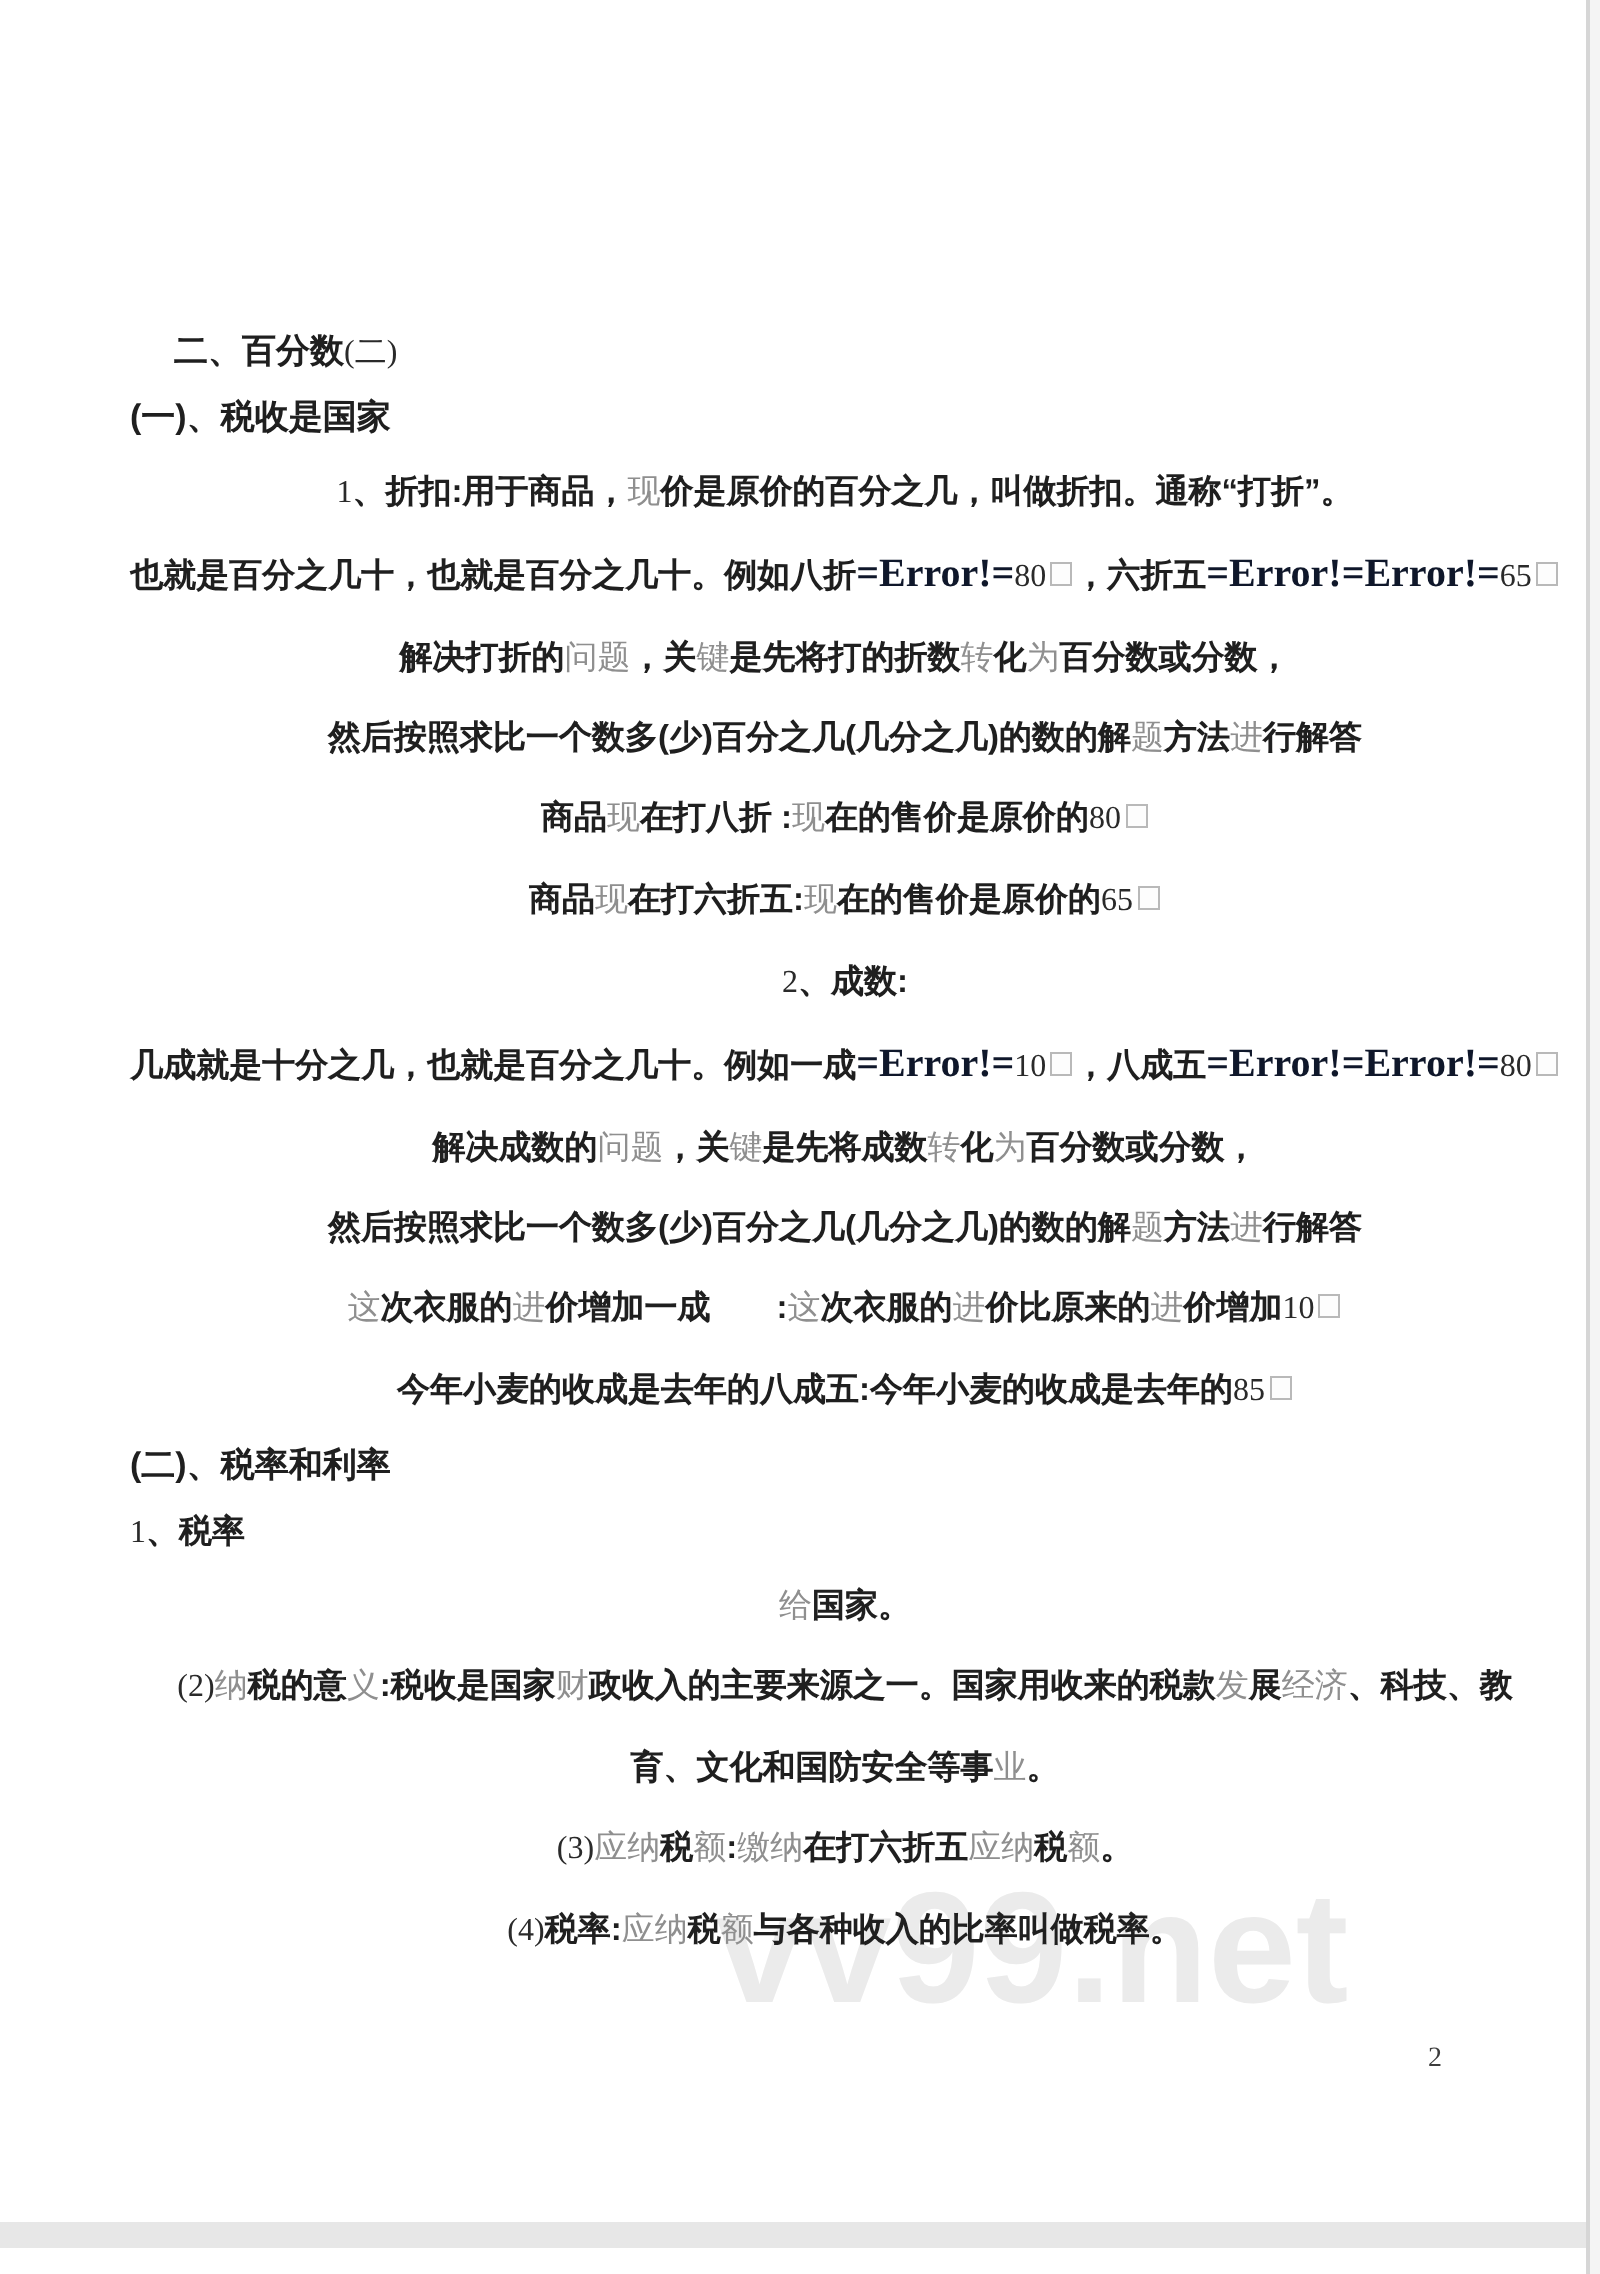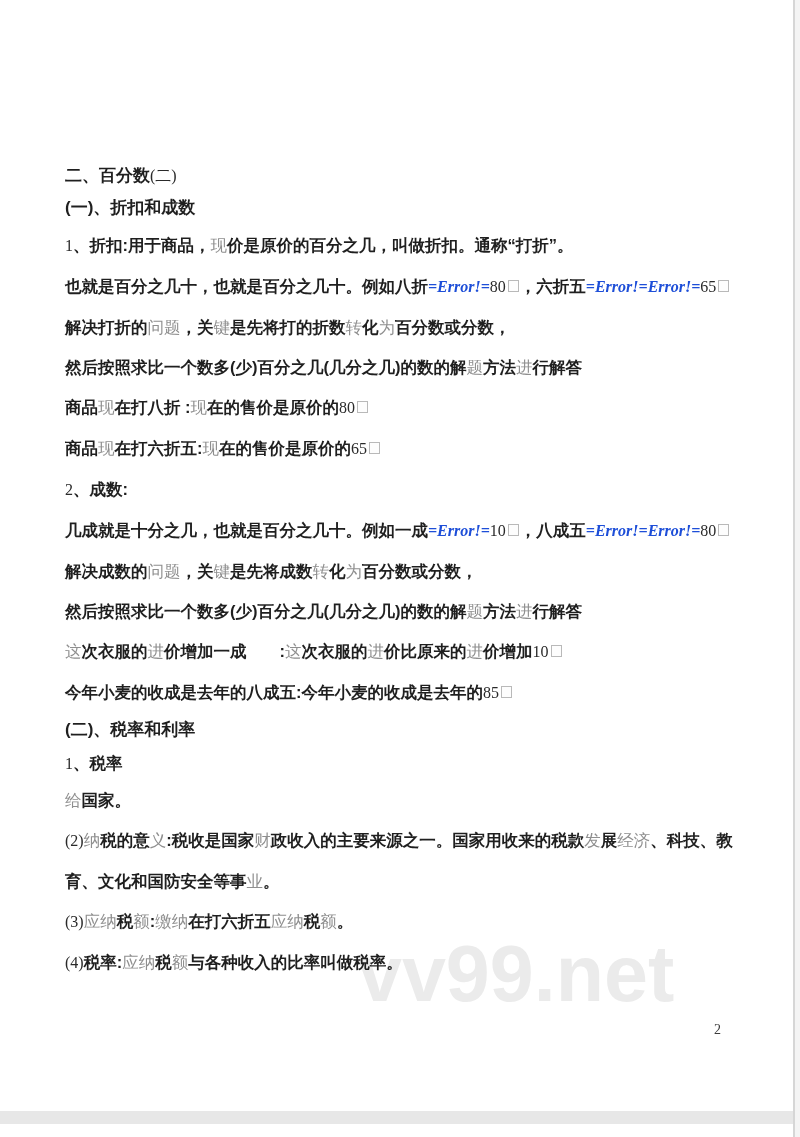--- a/index.html
+++ b/index.html
@@ -86,44 +86,45 @@
   }
   .para {
     margin: 0;
     white-space: pre;
     color: var(--ink, #1f1f1f);
   }
   .para.title {
     font-size: 17px;
     line-height: 30px;
     font-weight: bold;
+    margin-left: 22px;
   }
   .para.heading {
     font-size: 17px;
     line-height: 34px;
     font-weight: bold;
   }
   .para.subheading {
     font-size: 16.5px;
     line-height: 32px;
     font-weight: bold;
   }
   .para.body {
     font-size: 16.5px;
     line-height: 40px;
     font-weight: bold;
+    text-align: center;
   }
   .seg-b { font-weight: bold; color: var(--ink, #1f1f1f); }
   .seg-l { font-weight: normal; color: var(--light-ink, #8f8f8f); }
   .seg-e {
     font-family: "Liberation Serif", "DejaVu Serif", serif;
     font-weight: bold;
-    font-size: 16px;
-    color: #1d4ed8;
-    font-style: italic;
+    font-size: 20px;
+    color: #0f172a;
   }
   .seg-n {
     font-family: "Liberation Serif", "DejaVu Serif", serif;
     font-weight: normal;
     font-size: 16px;
     color: #2a2a2a;
   }
   .seg-box {
     display: inline-block;
     width: 9px;
@@ -135,21 +136,21 @@
   }
 </style>
 </head>
 <body>
 
 <div class="viewport">
   <div class="page">
     <div class="watermark">vv99.net</div>
     <div class="content">
         <p class="para title"><span class="seg-b">二、百分数</span><span class="seg-n">(二)</span></p>
-        <p class="para heading"><span class="seg-b">(一)、折扣和成数</span></p>
+        <p class="para heading"><span class="seg-b">(一)、税收是国家</span></p>
         <p class="para body"><span class="seg-n">1</span><span class="seg-b">、折扣:用于商品，</span><span class="seg-l">现</span><span class="seg-b">价是原价的百分之几，叫做折扣。通称“打折”。</span></p>
         <p class="para body"><span class="seg-b">也就是百分之几十，也就是百分之几十。例如八折</span><span class="seg-e">=Error!=</span><span class="seg-n">80</span><span class="seg-box"></span><span class="seg-b">，六折五</span><span class="seg-e">=Error!=Error!=</span><span class="seg-n">65</span><span class="seg-box"></span></p>
         <p class="para body"><span class="seg-b">解决打折的</span><span class="seg-l">问题</span><span class="seg-b">，关</span><span class="seg-l">键</span><span class="seg-b">是先将打的折数</span><span class="seg-l">转</span><span class="seg-b">化</span><span class="seg-l">为</span><span class="seg-b">百分数或分数，</span></p>
         <p class="para body"><span class="seg-b">然后按照求比一个数多(少)百分之几(几分之几)的数的解</span><span class="seg-l">题</span><span class="seg-b">方法</span><span class="seg-l">进</span><span class="seg-b">行解答</span></p>
         <p class="para body"><span class="seg-b">商品</span><span class="seg-l">现</span><span class="seg-b">在打八折 :</span><span class="seg-l">现</span><span class="seg-b">在的售价是原价的</span><span class="seg-n">80</span><span class="seg-box"></span></p>
         <p class="para body"><span class="seg-b">商品</span><span class="seg-l">现</span><span class="seg-b">在打六折五:</span><span class="seg-l">现</span><span class="seg-b">在的售价是原价的</span><span class="seg-n">65</span><span class="seg-box"></span></p>
         <p class="para body"><span class="seg-n">2</span><span class="seg-b">、成数:</span></p>
         <p class="para body"><span class="seg-b">几成就是十分之几，也就是百分之几十。例如一成</span><span class="seg-e">=Error!=</span><span class="seg-n">10</span><span class="seg-box"></span><span class="seg-b">，八成五</span><span class="seg-e">=Error!=Error!=</span><span class="seg-n">80</span><span class="seg-box"></span></p>
         <p class="para body"><span class="seg-b">解决成数的</span><span class="seg-l">问题</span><span class="seg-b">，关</span><span class="seg-l">键</span><span class="seg-b">是先将成数</span><span class="seg-l">转</span><span class="seg-b">化</span><span class="seg-l">为</span><span class="seg-b">百分数或分数，</span></p>
         <p class="para body"><span class="seg-b">然后按照求比一个数多(少)百分之几(几分之几)的数的解</span><span class="seg-l">题</span><span class="seg-b">方法</span><span class="seg-l">进</span><span class="seg-b">行解答</span></p>

